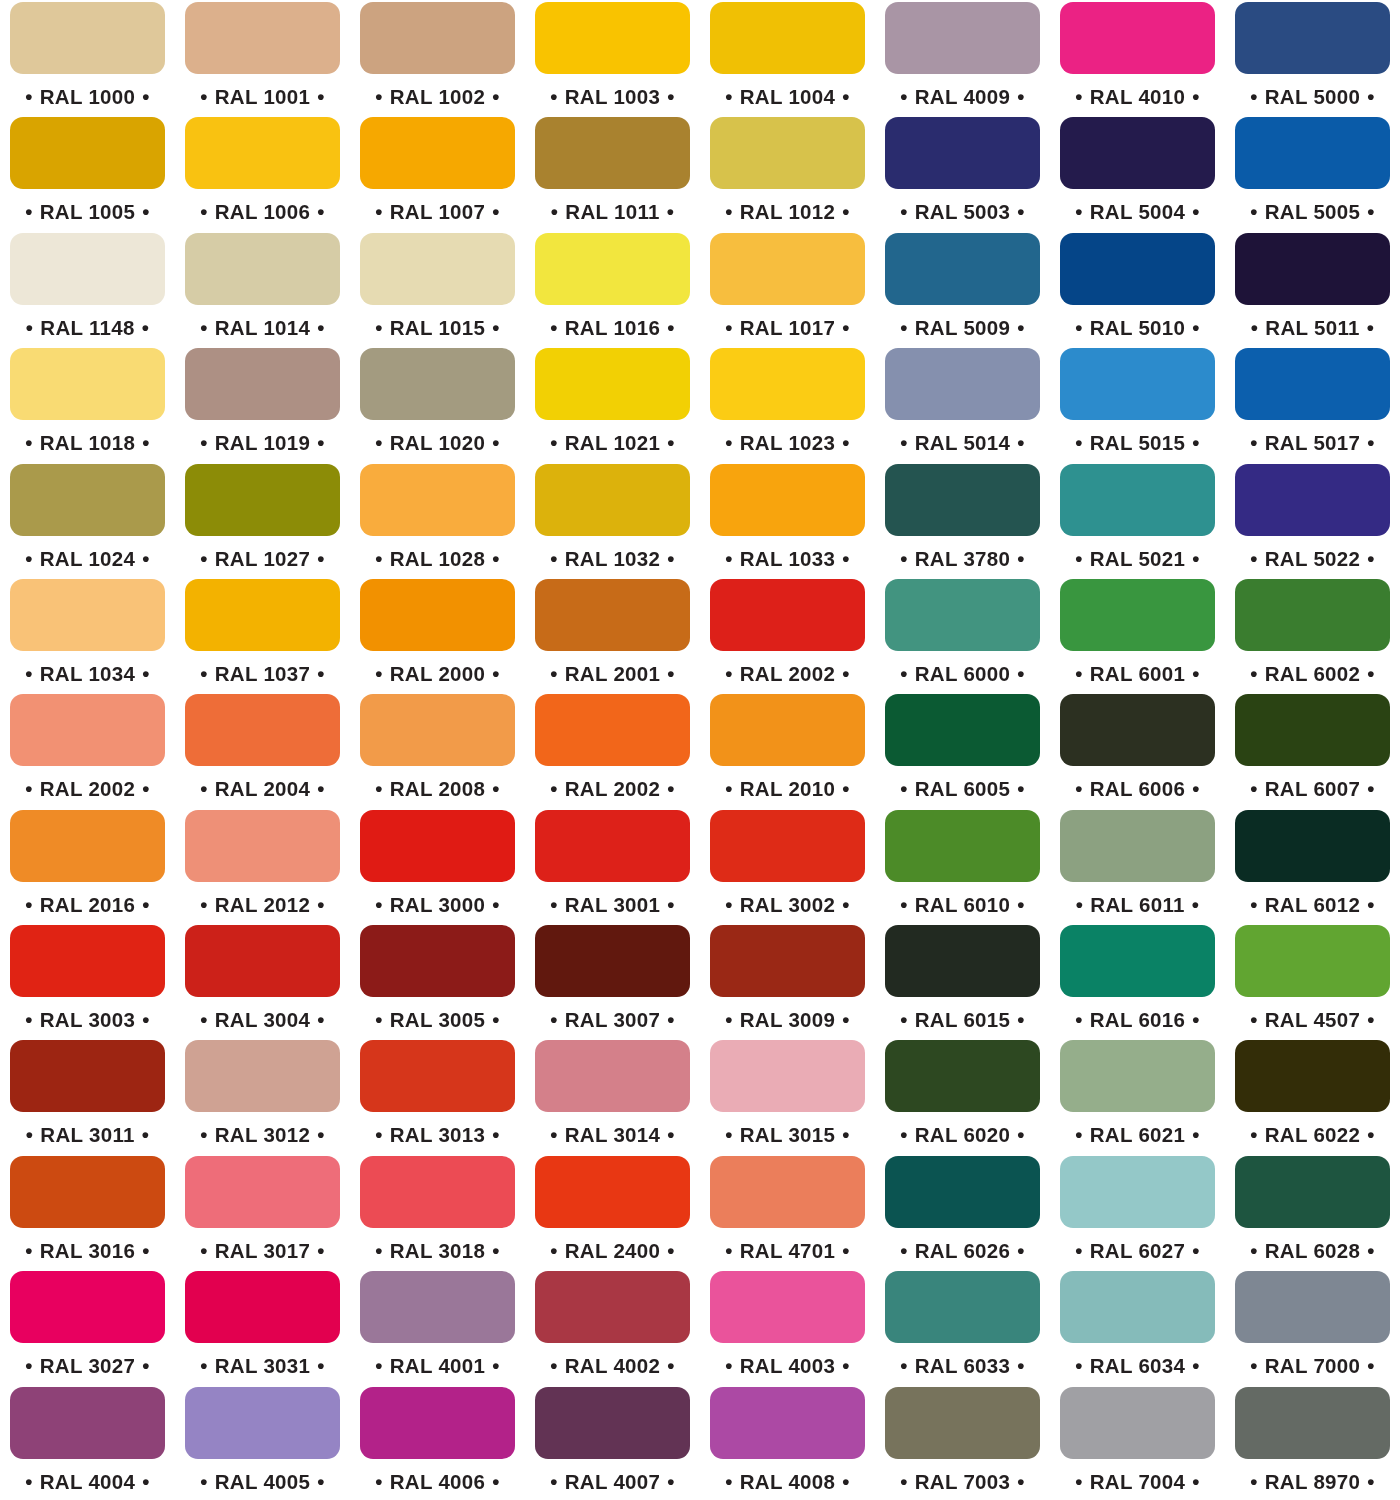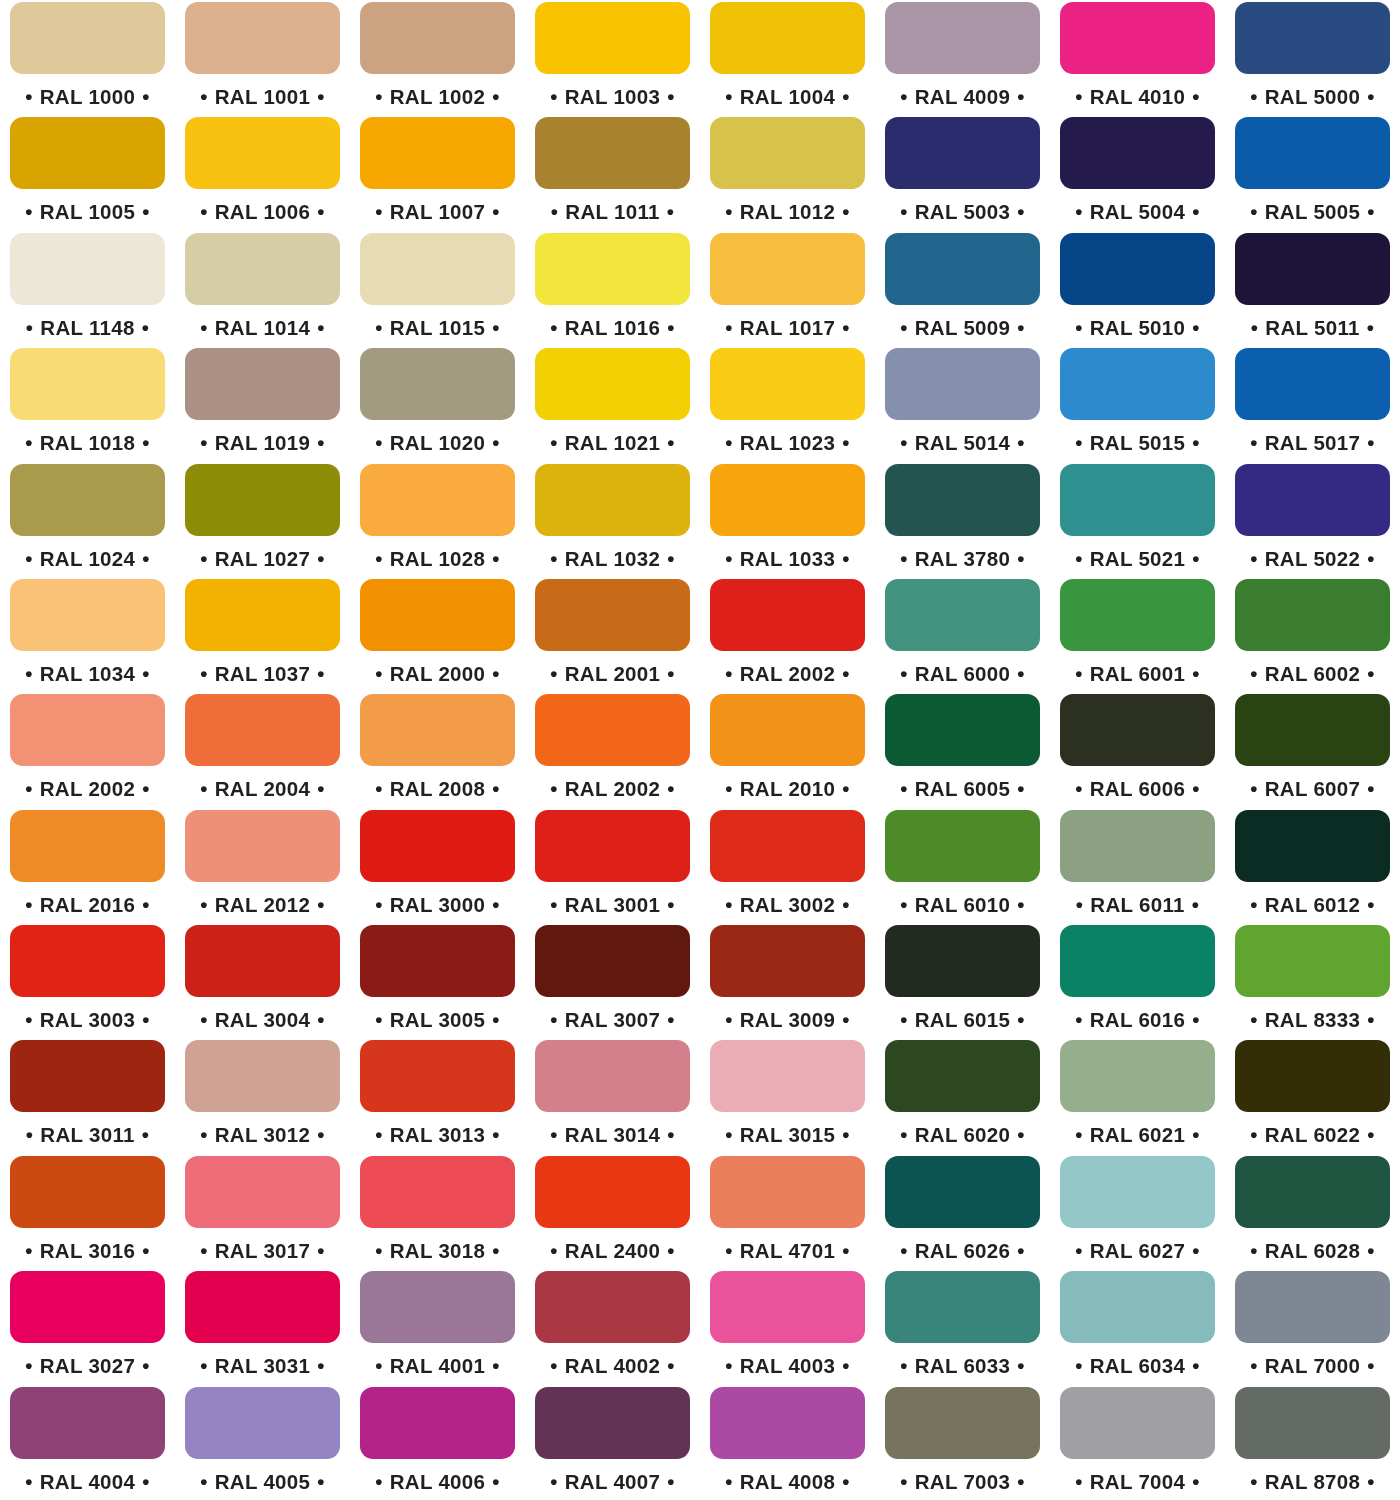--- a/index.html
+++ b/index.html
@@ -625,21 +625,21 @@
       <div class="label">
         <span class="bullet">•</span>
         <span>RAL 6016</span>
         <span class="bullet">•</span>
       </div>
     </div>
     <div class="cell">
       <div class="swatch" title="RAL 6017" style="background-color: rgb(97, 165, 49);"></div>
       <div class="label">
         <span class="bullet">•</span>
-        <span>RAL 8333</span>
+        <span>RAL 4507</span>
         <span class="bullet">•</span>
       </div>
     </div>
     <div class="cell">
       <div class="swatch" title="RAL 3011" style="background-color: rgb(157, 37, 18);"></div>
       <div class="label">
         <span class="bullet">•</span>
         <span>RAL 3011</span>
         <span class="bullet">•</span>
       </div>
@@ -881,17 +881,17 @@
       <div class="label">
         <span class="bullet">•</span>
         <span>RAL 7004</span>
         <span class="bullet">•</span>
       </div>
     </div>
     <div class="cell">
       <div class="swatch" title="RAL 7005" style="background-color: rgb(100, 106, 100);"></div>
       <div class="label">
         <span class="bullet">•</span>
-        <span>RAL 8708</span>
+        <span>RAL 8970</span>
         <span class="bullet">•</span>
       </div>
     </div>
   </div>
 
 </body></html>

